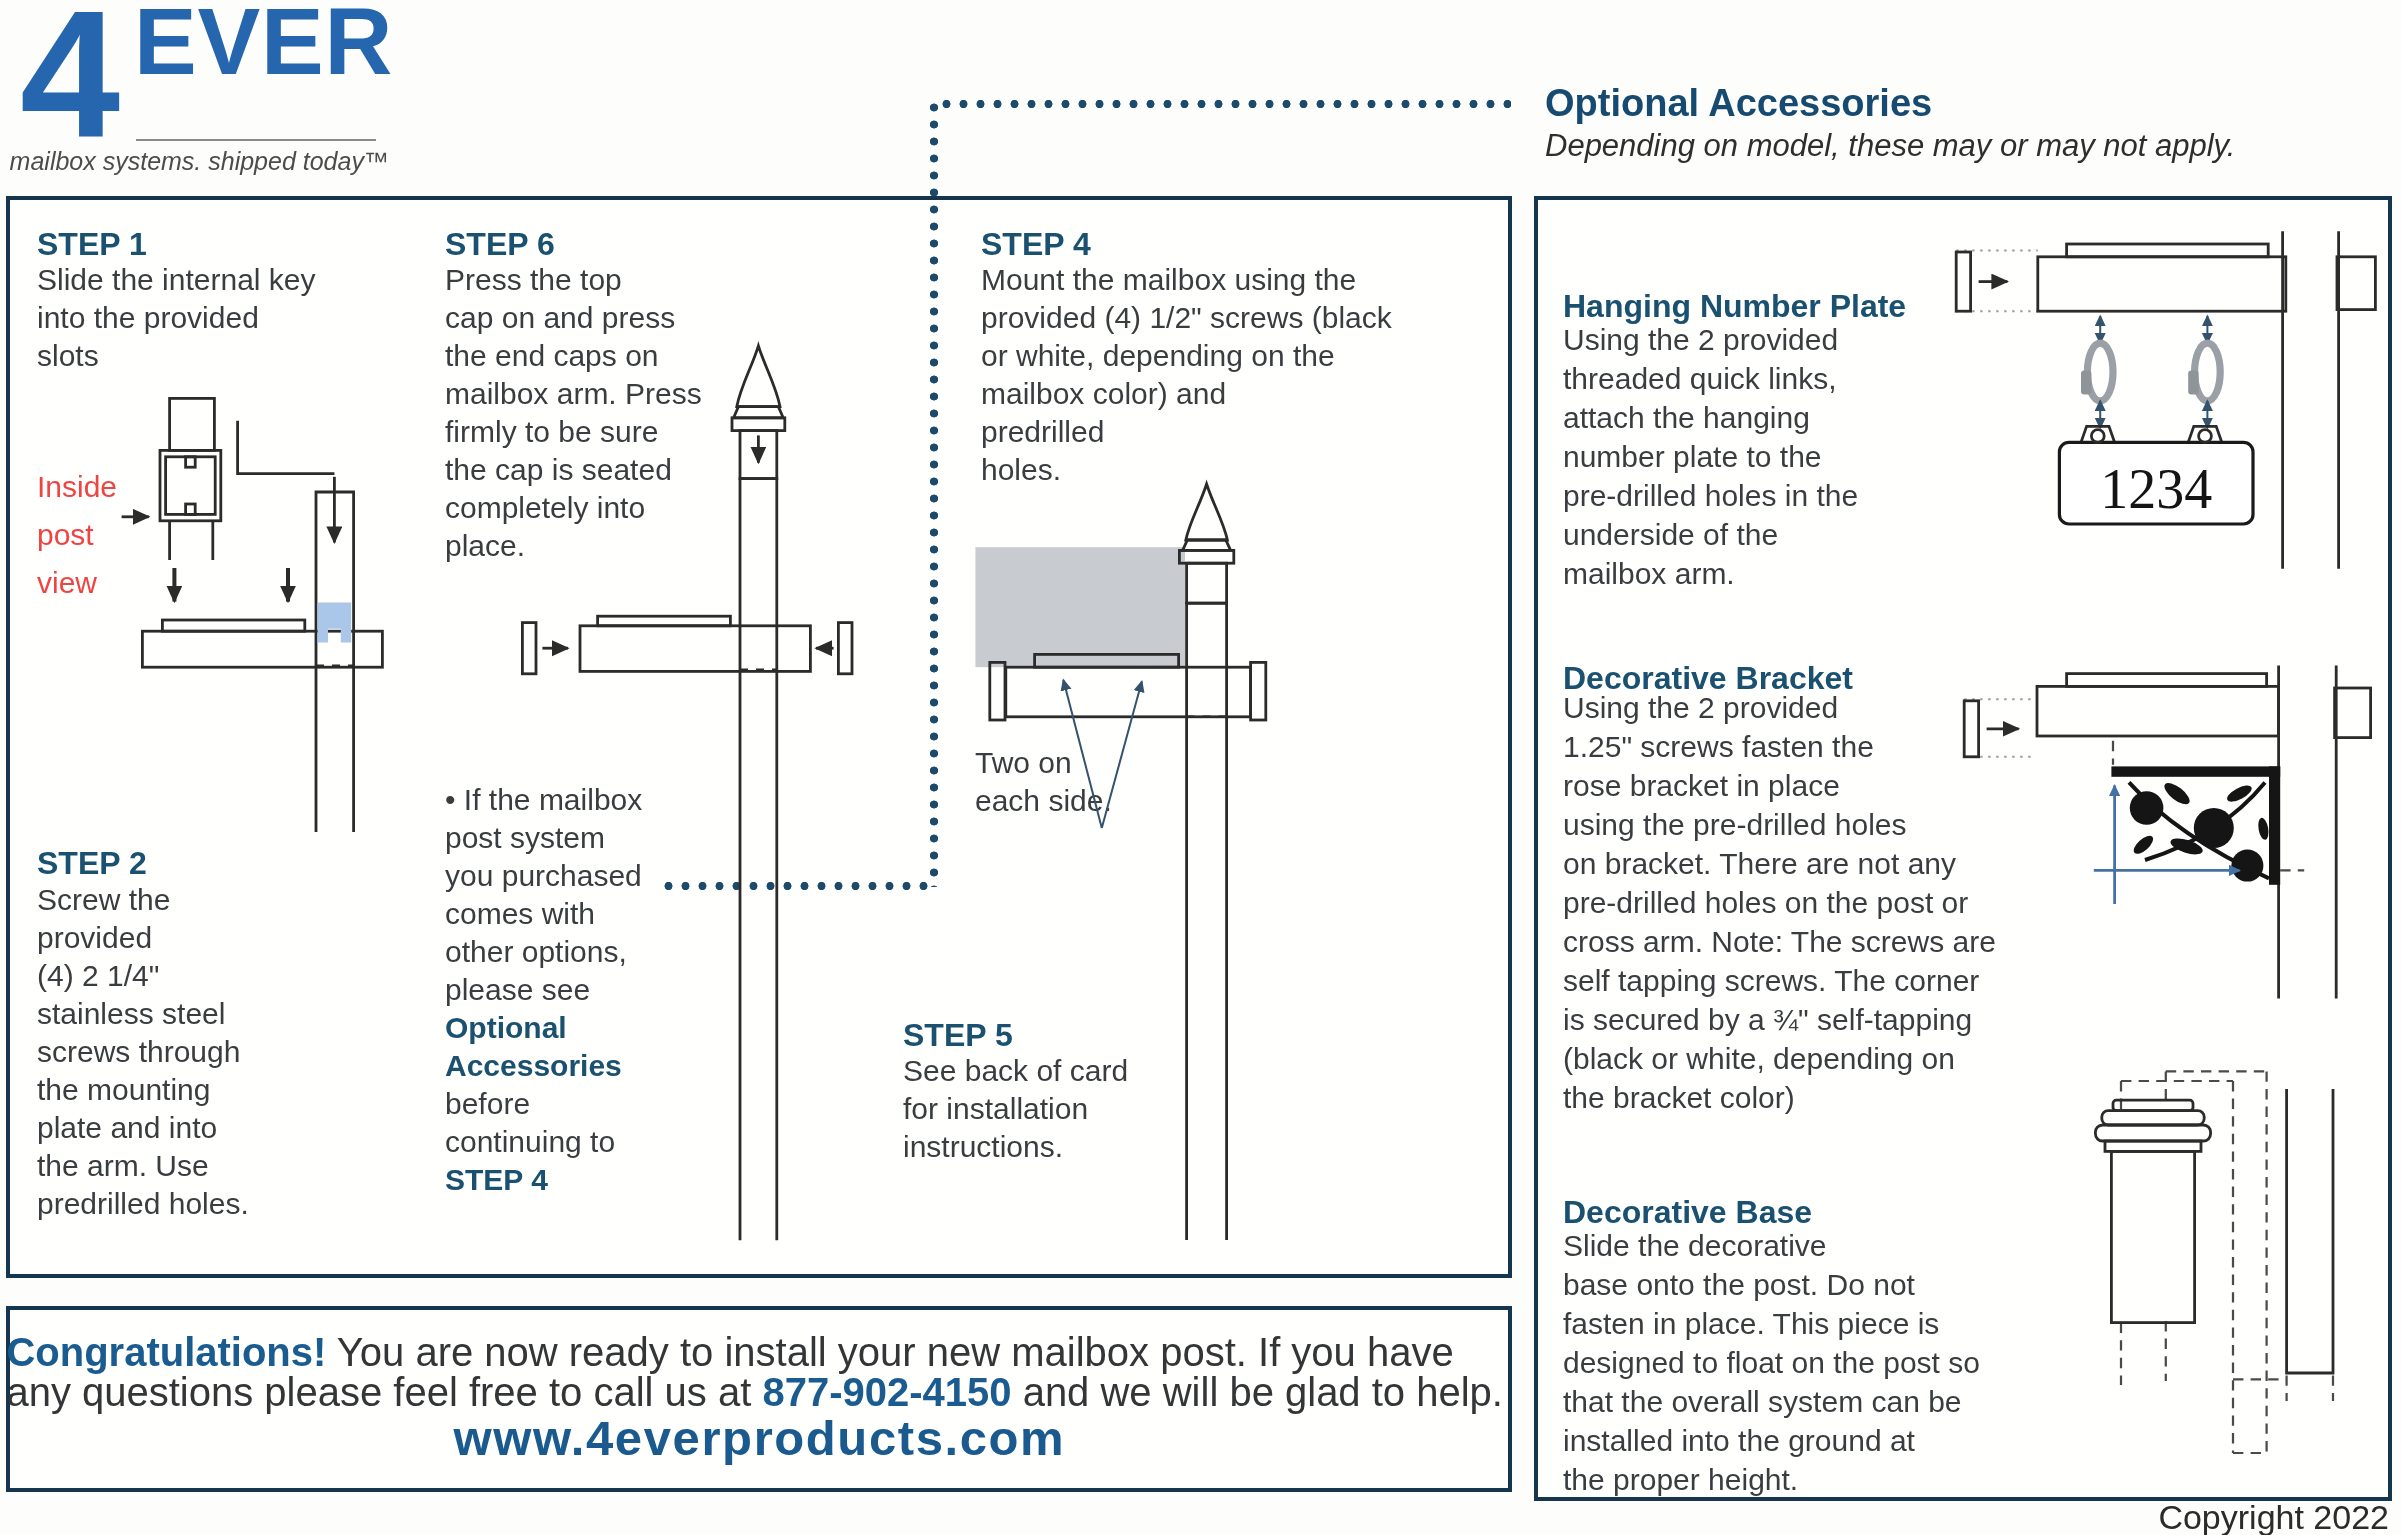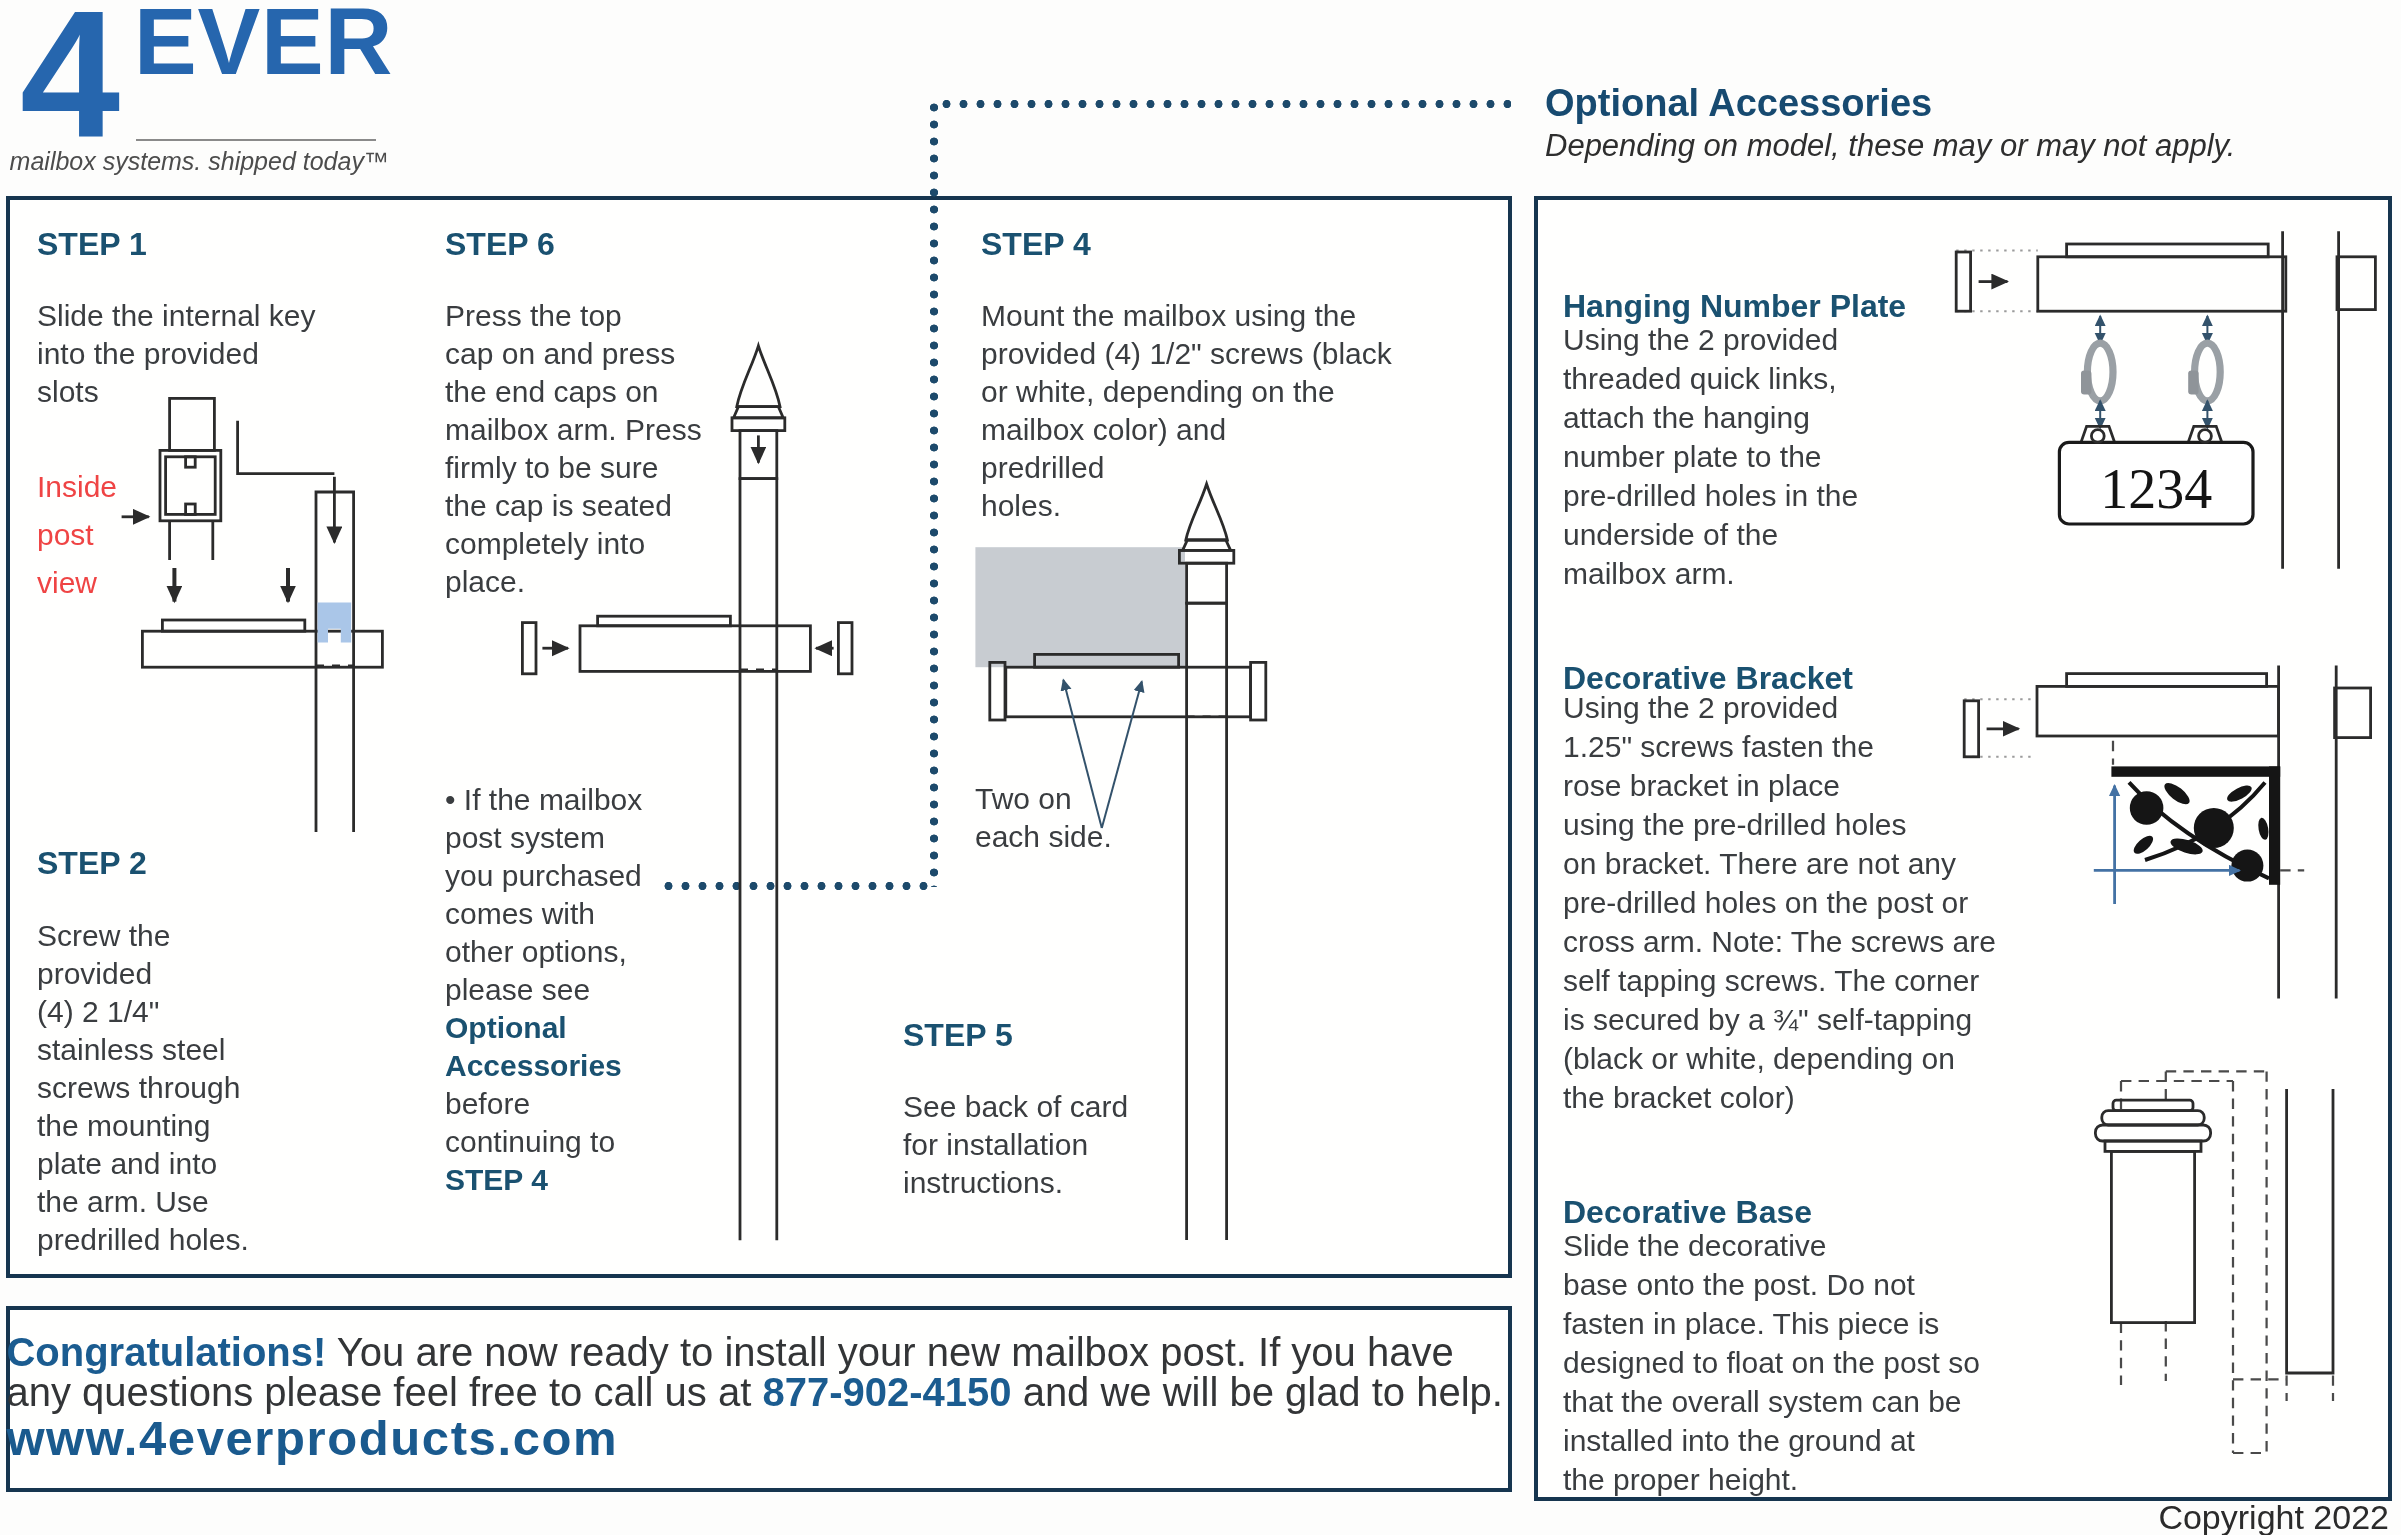--- a/index.html
+++ b/index.html
@@ -18,31 +18,31 @@
 
   
   .panel { border:4.8px solid #16354f; background:#fffffe; box-sizing:border-box; }
 
   
   .dot-h { height:9.6px; background-image:radial-gradient(circle, #1d4a6b 3.7px, transparent 4.3px); background-size:17px 9.6px; background-repeat:repeat-x; }
   .dot-v { width:9.6px;  background-image:radial-gradient(circle, #1d4a6b 3.7px, transparent 4.3px); background-size:9.6px 17px; background-repeat:repeat-y; }
 
   
   .step-title { font-size:32px; font-weight:bold; color:#1a5170; }
-  .step-body  { font-size:30px; line-height:38px; white-space:pre-line; color:#3a3d40;margin-top:36px; }
+  .step-body  { font-size:30px; line-height:38px; white-space:pre-line; color:#3a3d40; }
   .inside-label { font-size:30px; line-height:48px; white-space:pre-line; color:#ef4444; }
   .note { font-size:30px; line-height:38px; white-space:pre-line; color:#3a3d40; }
   .note-link { color:#1a5170; font-weight:bold; }
   .opt-title { font-size:38px; font-weight:bold; color:#174a70; }
   .opt-sub { font-size:31px; font-style:italic; color:#2e2e2e; }
   .acc-title { font-size:32px; font-weight:bold; color:#1a5170;margin-top:48px; }
   .acc-body { font-size:30px; line-height:39px; white-space:pre-line; color:#3a3d40;margin-top:38px; }
   .f-line { font-size:40px; color:#333537; text-align:left; width:1621px; }
   .blue-bold { color:#1b5c90; font-weight:bold; }
-  .website { font-size:49px; font-weight:bold; color:#1a5a8e; letter-spacing:1.6px; text-align:left; width:1506px; }
+  .website { font-size:49px; font-weight:bold; color:#1a5a8e; letter-spacing:1.6px; text-align:center; width:1506px; }
   .copyright { font-size:34px; color:#2b2b2b; text-align:right; width:336px; }
 
   
   .ln  { fill:none; stroke:#2b2b2b; stroke-width:3.5px; }
   .ln3 { fill:none; stroke:#2b2b2b; stroke-width:5px; }
   .lnd { fill:none; stroke:#2b2b2b; stroke-width:3px; stroke-dasharray:10 10; }
   .lng { fill:none; stroke:#9b9b9b; stroke-width:2.5px; stroke-dasharray:3 7; }
   .lnd2{ fill:none; stroke:#4a4a4a; stroke-width:2.8px; stroke-dasharray:13 9; }
   .lnb { fill:none; stroke:#4472a4; stroke-width:3.5px; }
   .lns { fill:none; stroke:#33526b; stroke-width:2.5px; }

